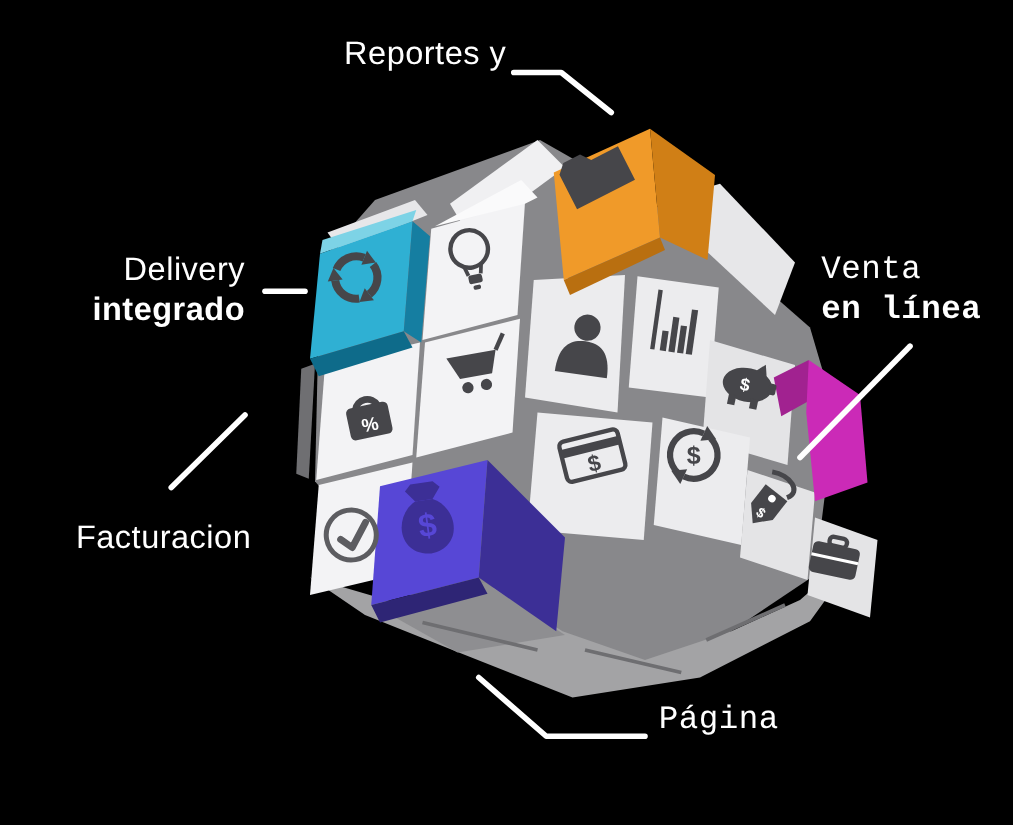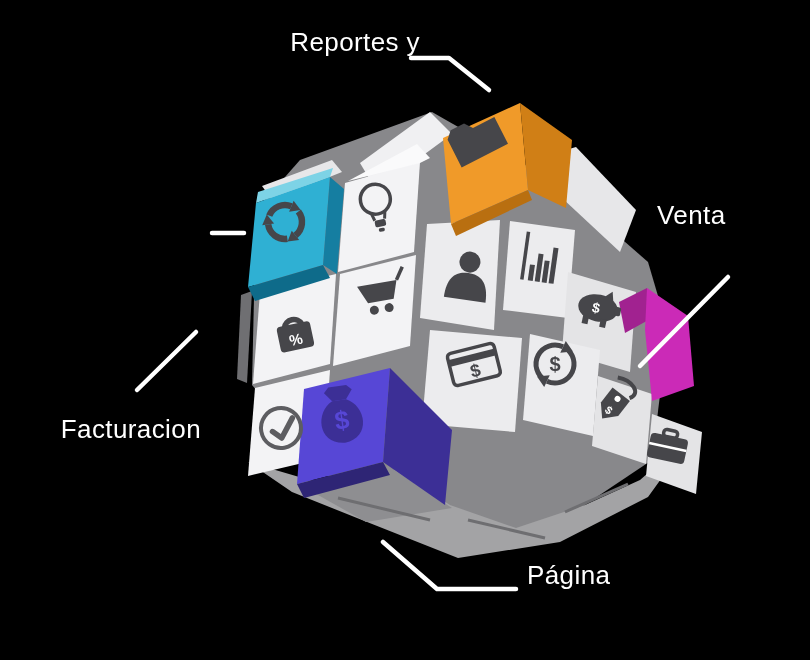--- a/index.html
+++ b/index.html
@@ -5,21 +5,21 @@
   html,body { margin:0; padding:0; background:#000; }
   .stage {
     position:relative; width:810px; height:660px; background:#000;
     overflow:hidden; font-family:"Liberation Sans", sans-serif;
   }
   .stage svg { position:absolute; left:0; top:0; }
   .label { position:absolute; color:#fff; line-height:1.22; letter-spacing:0.4px; }
   .label .l1 { font-size:26px; font-weight:400; }
   .label .l2 { font-size:26px; font-weight:700; }
   .ra { text-align:right; }
-  .la { text-align:left; }
+  .la { text-align:left;font-family:Liberation Mono, monospace; }
   text.glyph {
     font-family:"Liberation Sans", sans-serif;
     font-weight:bold; text-anchor:middle;
   }
 </style>
 </head>
 <body>
 
 <div class="stage">
 
@@ -161,27 +161,32 @@
     <path d="M -19,1 L 19,1" fill="none" stroke-width="2.5" stroke="#ffffff"></path>
   </g>
 
   <polyline fill="none" stroke-width="4.5" stroke-linecap="round" stroke-linejoin="round" points="411,58 449,58 489,90" stroke="#ffffff"></polyline>
   <polyline fill="none" stroke-width="4.5" stroke-linecap="round" points="212,233 244,233" stroke="#ffffff"></polyline>
   <polyline fill="none" stroke-width="4.5" stroke-linecap="round" points="728,277 640,366" stroke="#ffffff"></polyline>
   <polyline fill="none" stroke-width="4.5" stroke-linecap="round" points="196,332 137,390" stroke="#ffffff"></polyline>
   <polyline fill="none" stroke-width="4.5" stroke-linecap="round" stroke-linejoin="round" points="383,542 437,589 516,589" stroke="#ffffff"></polyline>
 </svg>
 
-<div class="label ra" style="right:390px; top:27px;margin-left:40px;">
+<div class="label ra" style="right:405px; top:27px;margin-left:40px;">
   <div class="l1">Reportes y</div>
 </div>
 
+<div class="label ra" style="right:614px; top:200px;">
+  <div class="l1">Delivery</div>
+  <div class="l2">integrado</div>
+</div>
 
 <div class="label la" style="left:657px; top:200px;">
   <div class="l1">Venta</div>
+  <div class="l2">en línea</div>
 </div>
 
 <div class="label ra" style="right:609px; top:414px;">
   <div class="l1">Facturacion</div>
 </div>
 
 <div class="label la" style="left:527px; top:560px;text-align:right;">
   <div class="l1">Página</div>
 </div>
 

